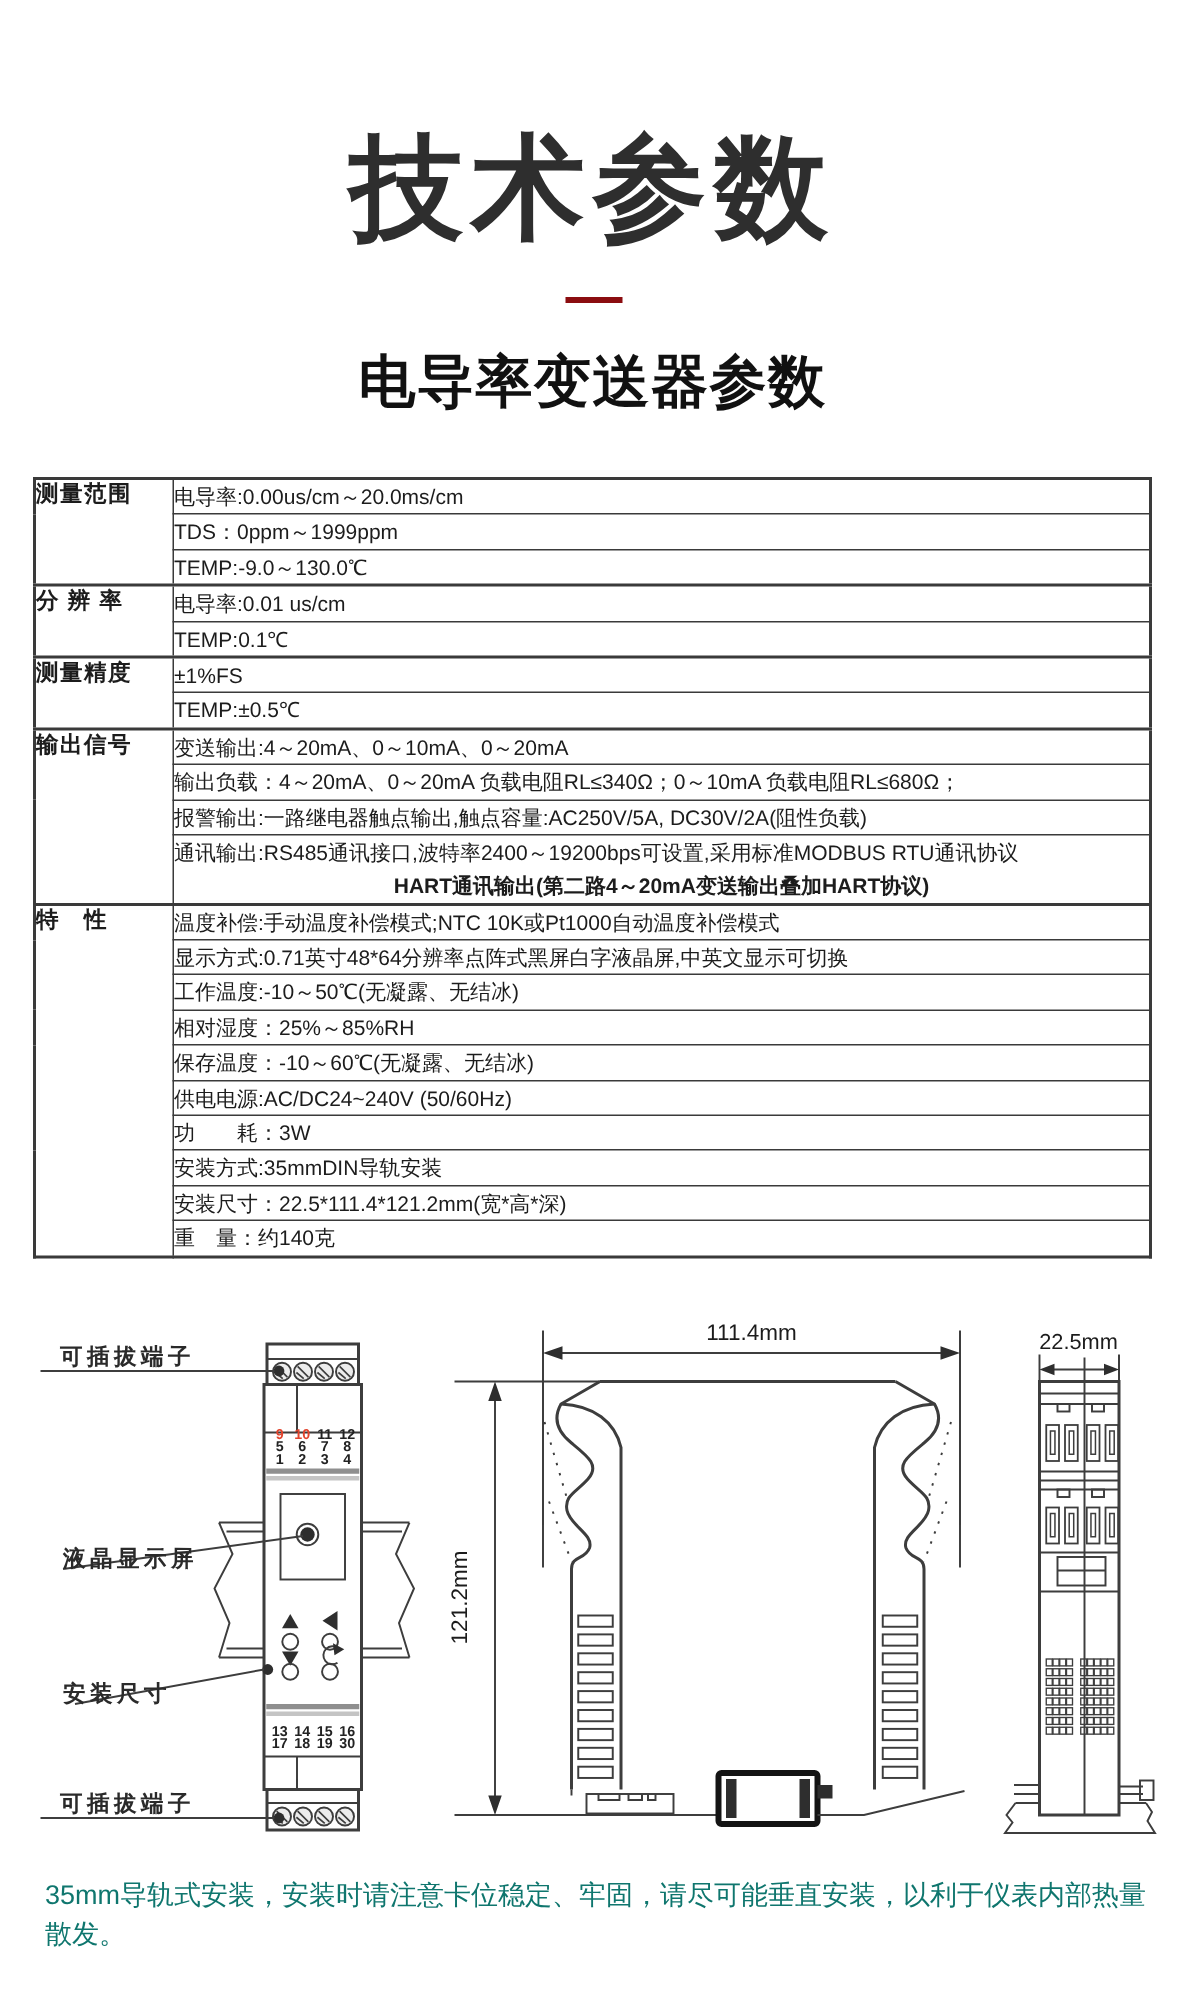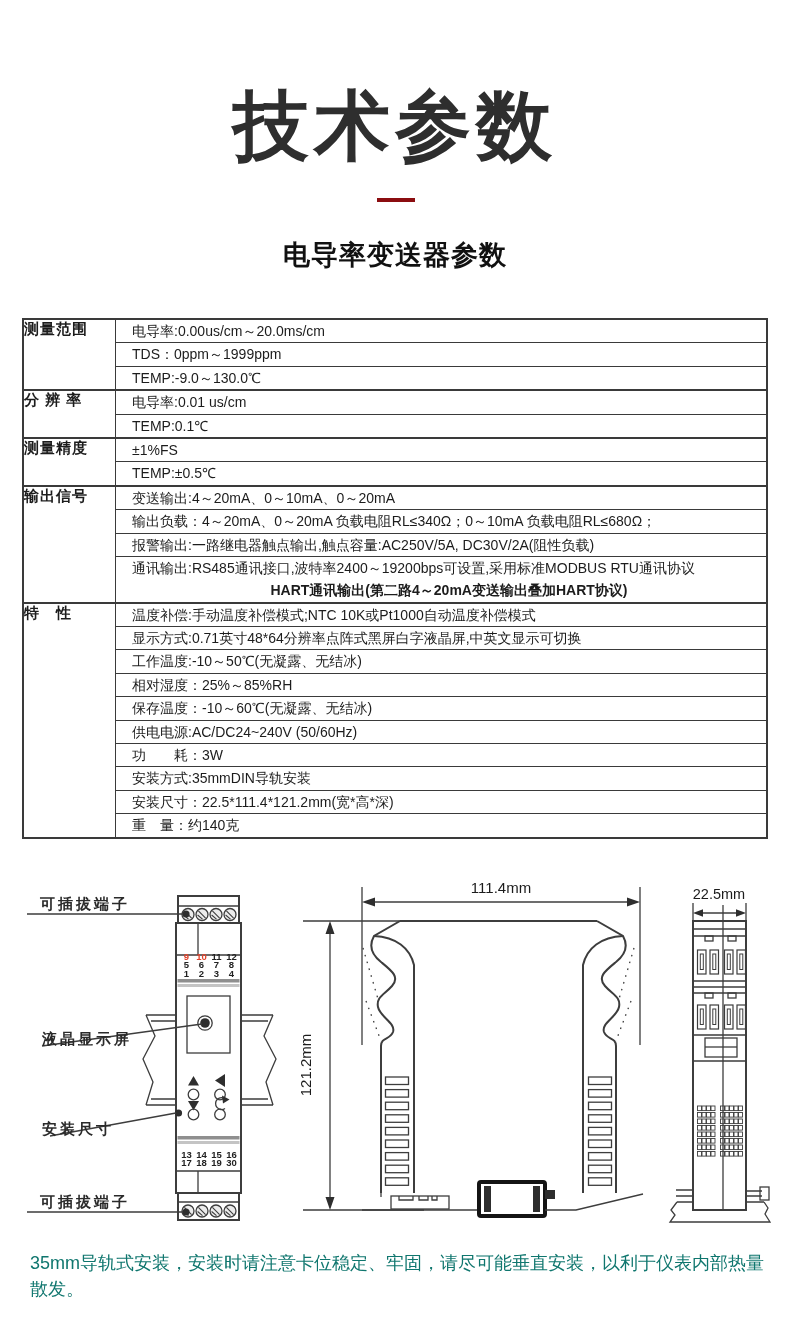--- a/index.html
+++ b/index.html
@@ -2,29 +2,29 @@
 <html><head>
 <meta charset="utf-8">
 <style>
   html,body{margin:0;padding:0;background:#ffffff;}
   .page{position:relative;width:790px;height:1332px;background:#fff;overflow:hidden;
         font-family:"Liberation Sans",sans-serif;color:#1a1a1a;border-radius:16px;}
   .page-title{position:absolute;top:84px;left:0;width:790px;margin:0;text-align:center;
         font-size:76px;line-height:84px;font-weight:900;color:#2e2e2e;letter-spacing:5px;}
   .title-divider{position:absolute;top:198px;left:377px;width:38px;height:4px;background:#8b0d10;}
   .section-subtitle{position:absolute;top:238px;left:0;width:790px;margin:0;text-align:center;
-        font-size:27px;line-height:34px;font-weight:700;color:#111;letter-spacing:1px;}
+        font-size:38px;line-height:34px;font-weight:700;color:#111;letter-spacing:1px;}
 
   table.spec{position:absolute;top:318px;left:22px;width:746px;border-collapse:collapse;
         table-layout:fixed;border:2.5px solid #3a3a3a;font-size:14px;color:#1c1c1c;}
   table.spec td{border:1.5px solid #3a3a3a;padding:0;vertical-align:top;}
   table.spec tr.group-start td{border-top:2.5px solid #3a3a3a;}
   td.label{width:91px;font-weight:700;font-size:15px;padding-top:2px;letter-spacing:1px;}
   td.value{padding:0 8px;}
-  td.value div{line-height:22.4px;height:22.4px;white-space:nowrap;overflow:hidden;margin-left:16px;}
+  td.value div{line-height:22.4px;height:22.4px;white-space:nowrap;overflow:hidden;}
   td.value div.centered{text-align:center;font-weight:bold;}
 
   .diagram{position:absolute;top:875px;left:0;width:790px;height:372px;}
   .diagram svg{position:absolute;top:0;left:0;}
   .dlabel{position:absolute;font-size:15px;font-weight:700;color:#2a2a2a;letter-spacing:3px;white-space:nowrap;}
   .tnum{position:absolute;width:60px;color:#222;font-weight:700;font-size:9.5px;}
   .tnum-row{display:flex;height:8.4px;line-height:8.6px;}
   .tnum-row span{flex:1;text-align:center;}
 
   .install-note{position:absolute;top:1250px;left:30px;width:740px;margin:0;

